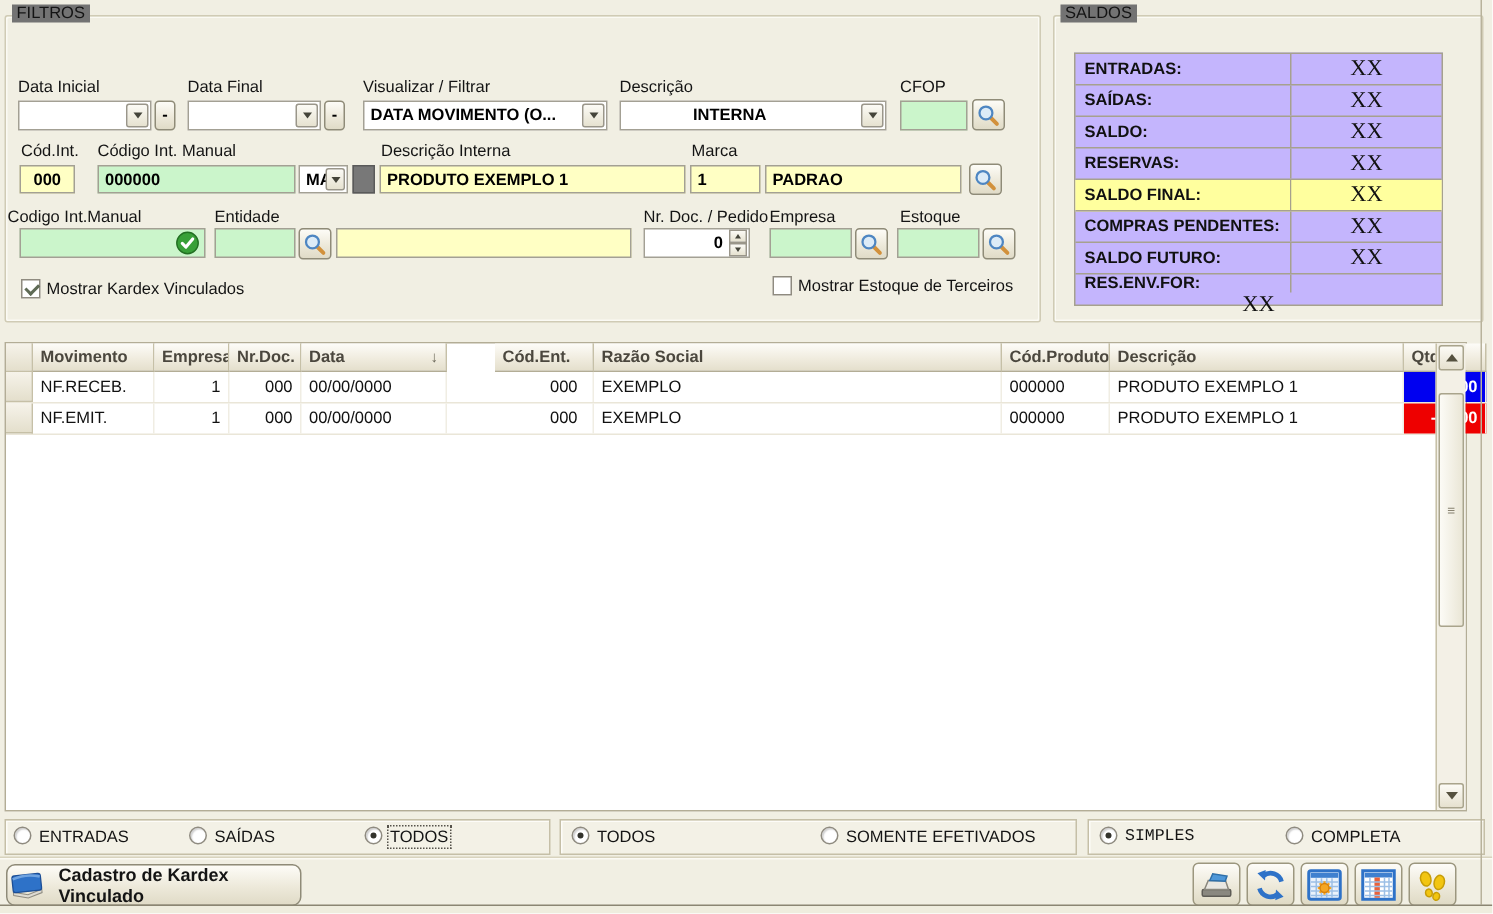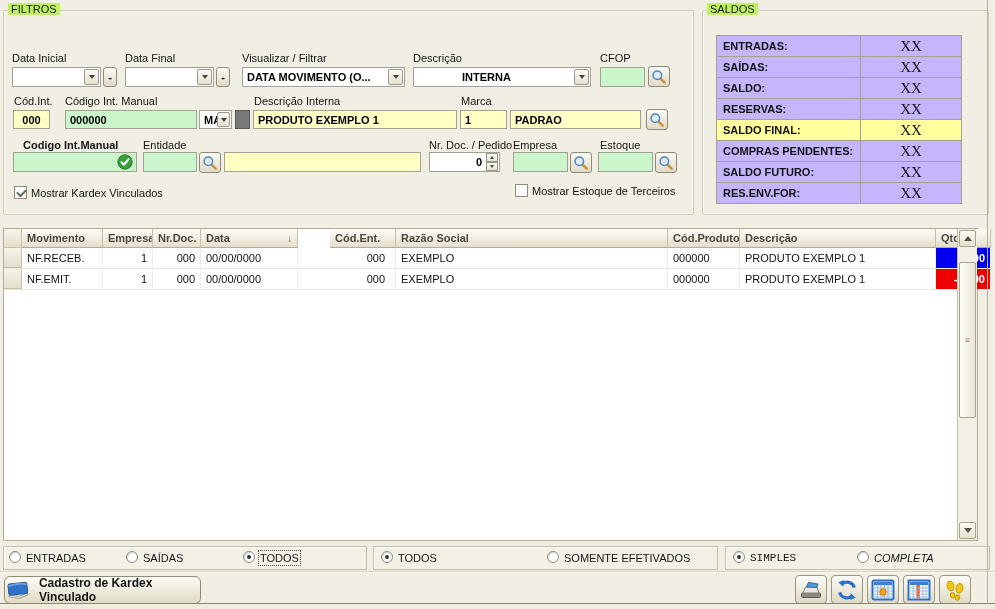--- a/index.html
+++ b/index.html
@@ -1,42 +1,42 @@
 <!DOCTYPE html>
 <html><head>
 <meta charset="utf-8">
 <style>
   html,body{margin:0;padding:0;background:#fff;}
   #win{position:relative;width:995px;height:609px;background:#F1EFE3;overflow:hidden;
        font-family:"Liberation Sans",sans-serif;}
   .lbl{position:absolute;font-size:11px;color:#141414;white-space:nowrap;}
   .gb{position:absolute;border:1px solid #D0CBB5;border-radius:2px;
       box-shadow:inset 1px 1px 0 #FBFAF4,inset -1px -1px 0 #FBFAF4;box-sizing:border-box;}
-  .gb-title{position:absolute;font-size:11px;color:#141414;background:#bef264;padding:0 3px;z-index:3;}
+  .gb-title{position:absolute;font-size:11px;color:#141414;background:#737373;padding:0 3px;z-index:3;}
   .tf{position:absolute;box-sizing:border-box;border:1px solid #A3A094;background:#fff;
       font-size:11px;font-weight:bold;color:#000;display:flex;align-items:center;padding:0 4px;overflow:hidden;white-space:nowrap;}
   .yellow{background:#FFFFC4;}
   .green{background:#CBF5CB;}
   .combo-btn{position:absolute;right:1px;top:1px;bottom:1px;width:15px;border:1px solid #9A968A;border-radius:2px;
       background:linear-gradient(#FBFAF5,#E6E2D0);display:flex;align-items:center;justify-content:center;box-sizing:border-box;}
   .chev{width:0;height:0;border-left:3.5px solid transparent;border-right:3.5px solid transparent;border-top:4px solid #44443A;}
   .btn3d{position:absolute;box-sizing:border-box;border:1px solid #8F8B78;border-radius:3px;
       background:linear-gradient(#FDFCF7,#EDE9DA 55%,#E0DBC7);display:flex;align-items:center;justify-content:center;font-weight:bold;}
   .cb{position:absolute;width:13px;height:13px;background:#fff;border:1px solid #8F8B80;box-sizing:border-box;}
   .cb.checked::after{content:"";position:absolute;left:2px;top:2px;width:7px;height:4px;
       border-left:2px solid #5F6B55;border-bottom:2px solid #5F6B55;transform:rotate(-45deg);}
   .radio{position:absolute;width:12px;height:12px;border-radius:50%;background:#fff;border:1px solid #8F8B80;
       box-shadow:inset 1px 1px 1px rgba(0,0,0,.18);box-sizing:border-box;}
   .radio.sel::after{content:"";position:absolute;left:3px;top:3px;width:4px;height:4px;border-radius:50%;background:#33332C;}
   .rlbl{position:absolute;font-size:11px;color:#141414;white-space:nowrap;}
   .focus{outline:1px dotted #55524A;outline-offset:1px;}
   
   .stable{position:absolute;left:716px;top:35px;width:246px;border:1px solid #A6A18E;background:#c4b5fd;box-sizing:border-box;}
   .srow{display:flex;height:20px;border-bottom:1px solid #A6A18E;}
-  .srow:last-child{border-bottom:none;}
+  .srow:last-child{border-bottom:none;flex-direction:column;}
   .slabel{width:144px;border-right:1px solid #A6A18E;font-size:11px;font-weight:bold;color:#111;
       display:flex;align-items:center;padding-left:6px;box-sizing:border-box;}
   .svalue{flex:1;font-family:"Liberation Serif",serif;font-size:15px;color:#111;
       display:flex;align-items:center;justify-content:center;}
   
   .grid{position:absolute;left:3px;top:228px;width:975px;height:313px;background:#fff;
       border:1px solid #B3AD96;box-sizing:border-box;}
   .ghead{display:flex;height:19px;}
   .gh{box-sizing:border-box;border-right:1px solid #C6C0A7;border-bottom:1px solid #B3AD96;
       background:linear-gradient(#FDFCF8,#F0ECDF 55%,#E4DFCC);font-size:11px;font-weight:600;color:#4B473E;
@@ -141,21 +141,21 @@
   <span class="lbl" style="left:461px;top:95px;">Marca</span>
   <div class="tf yellow" style="left:460px;top:110px;width:47px;height:19px;">1</div>
   <div class="tf yellow" style="left:510px;top:110px;width:131px;height:19px;">PADRAO</div>
   <div class="btn3d" style="left:646px;top:109px;width:22px;height:21px;">
     <svg width="16" height="16" viewBox="0 0 16 16">
         <line x1="9.5" y1="9.5" x2="13.6" y2="13.6" stroke="#D2913C" stroke-width="2.6" stroke-linecap="round"></line>
         <circle cx="6.3" cy="6.3" r="4.3" fill="#DCEBF7" stroke="#4E86C2" stroke-width="1.5"></circle>
       </svg>
   </div>
 
-  <span class="lbl" style="left:23px;top:139px;font-weight:bold;">Codigo Int.Manual</span>
+  <span class="lbl" style="left:5px;top:139px;">Codigo Int.Manual</span>
   <div class="tf green" style="left:13px;top:152px;width:124px;height:20px;">
     <span style="position:absolute;right:3px;top:1px;">
       <svg width="16" height="16" viewBox="0 0 17 17">
           <circle cx="8.5" cy="8.5" r="7.6" fill="#38A038" stroke="#227022"></circle>
           <path d="M4.8 8.8 L7.4 11.4 L12.2 5.6" fill="none" stroke="#fff" stroke-width="2.2" stroke-linecap="round" stroke-linejoin="round"></path>
         </svg>
     </span>
   </div>
 
   <span class="lbl" style="left:143px;top:139px;">Entidade</span>
@@ -307,21 +307,21 @@
   <div class="rbox" style="left:373px;width:345px;"></div>
   <span class="radio sel" style="left:381px;top:551px;"></span>
   <span class="rlbl" style="left:398px;top:552px;">TODOS</span>
   <span class="radio" style="left:547px;top:551px;"></span>
   <span class="rlbl" style="left:564px;top:552px;">SOMENTE EFETIVADOS</span>
 
   <div class="rbox" style="left:725px;width:265px;"></div>
   <span class="radio sel" style="left:733px;top:551px;"></span>
   <span class="rlbl" style="left:750px;top:552px;font-family:Liberation Mono, monospace;">SIMPLES</span>
   <span class="radio" style="left:857px;top:551px;"></span>
-  <span class="rlbl" style="left:874px;top:552px;font-style:italic;">COMPLETA</span>
+  <span class="rlbl" style="left:874px;top:552px;">COMPLETA</span>
 
   <div style="position:absolute;left:0;top:571px;width:995px;height:1px;background:#D8D3BE;"></div>
   <div style="position:absolute;left:0;top:572px;width:995px;height:1px;background:#FBFAF4;"></div>
 
   <div class="btn3d" style="left:4px;top:576px;width:197px;height:28px;border-radius:6px;gap:8px;font-size:12px;color:#141414;">
     <svg width="28" height="22" viewBox="0 0 30 24">
       <g transform="rotate(-6 15 12)">
         <path d="M4 16.5 L15 19.5 L26 16.5 L26 19 L15 22 L4 19 Z" fill="#DEDBD2" stroke="#8F8C82" stroke-width="0.8"></path>
         <rect x="4" y="4" width="22" height="13" rx="2" fill="#2E72C8" stroke="#1C4E96"></rect>
         <path d="M4.5 6.5 Q15 3 25.5 6.5" fill="none" stroke="#6FA3E0" stroke-width="2"></path>

